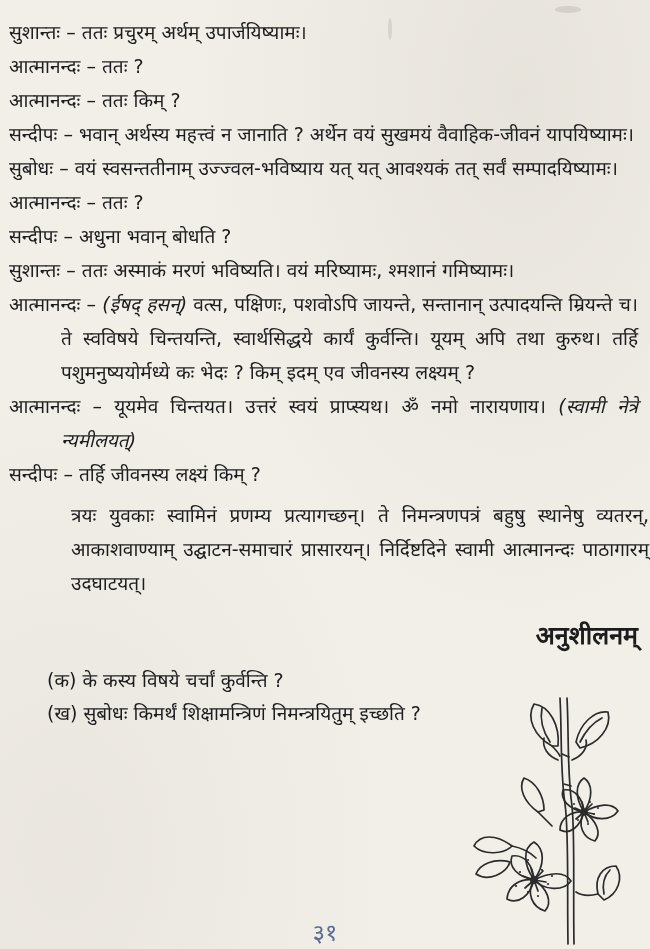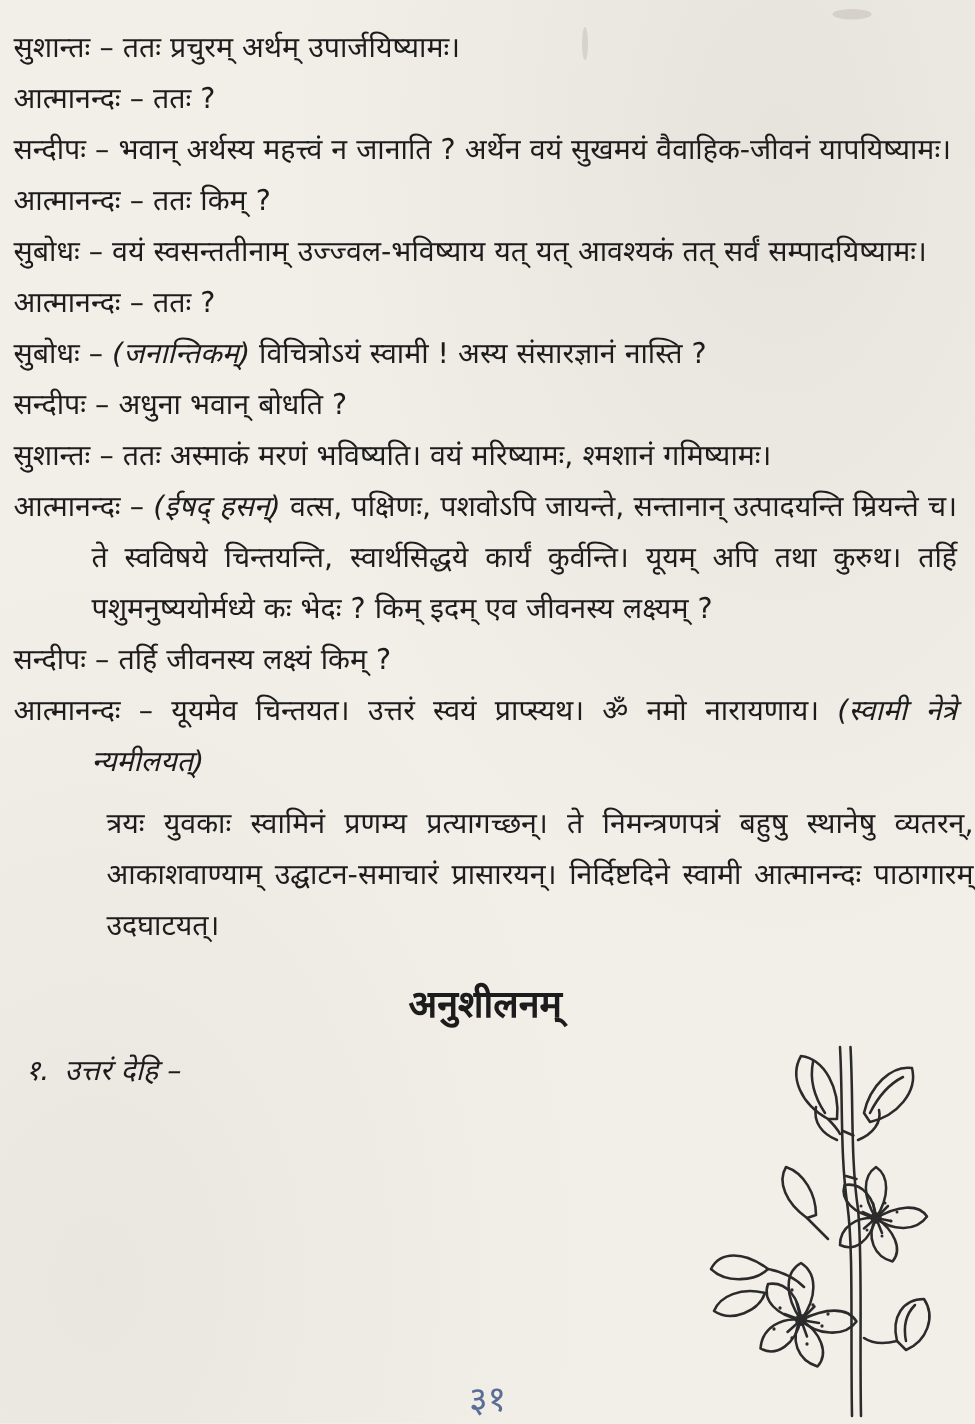--- a/index.html
+++ b/index.html
@@ -31,21 +31,21 @@
   .stage { font-style: italic; }
   .narration {
     margin: 7px 0 0 62px;
     width: 578px;
     font-size: 19px;
     line-height: 34px;
     text-align: justify;
   }
   .section-heading {
     margin: 21px 0 13px 0;
-    text-align: center;
+    text-align: right;
     font-size: 25px;
     line-height: 30px;
     font-weight: 700;
   }
   .q-head {
     font-size: 19px;
     line-height: 33px;
     font-style: italic;
     padding-left: 8px;
   }
@@ -78,40 +78,40 @@
   }
 </style>
 </head>
 <body>
 
 <div class="page">
 
   <div id="dialogue">
       <div class="dia-line"><span class="speaker">सुशान्तः</span><span class="dash"> – </span><span class="speech">ततः प्रचुरम् अर्थम् उपार्जयिष्यामः।</span></div>
       <div class="dia-line"><span class="speaker">आत्मानन्दः</span><span class="dash"> – </span><span class="speech">ततः ?</span></div>
+      <div class="dia-line"><span class="speaker">आत्मानन्दः</span><span class="dash"> – </span><span class="speech">ततः किम् ?</span></div>
       <div class="dia-line"><span class="speaker">सन्दीपः</span><span class="dash"> – </span><span class="speech">भवान् अर्थस्य महत्त्वं न जानाति ? अर्थेन वयं सुखमयं वैवाहिक-जीवनं यापयिष्यामः।</span></div>
-      <div class="dia-line"><span class="speaker">आत्मानन्दः</span><span class="dash"> – </span><span class="speech">ततः किम् ?</span></div>
       <div class="dia-line"><span class="speaker">सुबोधः</span><span class="dash"> – </span><span class="speech">वयं स्वसन्ततीनाम् उज्ज्वल-भविष्याय यत् यत् आवश्यकं तत् सर्वं सम्पादयिष्यामः।</span></div>
       <div class="dia-line"><span class="speaker">आत्मानन्दः</span><span class="dash"> – </span><span class="speech">ततः ?</span></div>
-      <div class="dia-line"><span class="speaker">सुबोधः</span><span class="dash"> – </span><span class="stage">(जनान्तिकम्)</span> <span class="speech">विचित्रोऽयं स्वामी ! अस्य संसारज्ञानं नास्ति ?</span></div>
       <div class="dia-line"><span class="speaker">सन्दीपः</span><span class="dash"> – </span><span class="speech">अधुना भवान् बोधति ?</span></div>
       <div class="dia-line"><span class="speaker">सुशान्तः</span><span class="dash"> – </span><span class="speech">ततः अस्माकं मरणं भविष्यति। वयं मरिष्यामः, श्मशानं गमिष्यामः।</span></div>
       <div class="dia-line"><span class="speaker">आत्मानन्दः</span><span class="dash"> – </span><span class="stage">(ईषद् हसन्)</span> <span class="speech">वत्स, पक्षिणः, पशवोऽपि जायन्ते, सन्तानान् उत्पादयन्ति म्रियन्ते च। ते स्वविषये चिन्तयन्ति, स्वार्थसिद्धये कार्यं कुर्वन्ति। यूयम् अपि तथा कुरुथ। तर्हि पशुमनुष्ययोर्मध्ये कः भेदः ? किम् इदम् एव जीवनस्य लक्ष्यम् ?</span></div>
+      <div class="dia-line"><span class="speaker">आत्मानन्दः</span><span class="dash"> – </span><span class="speech">यूयमेव चिन्तयत। उत्तरं स्वयं प्राप्स्यथ। ॐ नमो नारायणाय।</span> <span class="stage">(स्वामी नेत्रे न्यमीलयत्)</span></div>
       <div class="dia-line"><span class="speaker">सन्दीपः</span><span class="dash"> – </span><span class="speech">तर्हि जीवनस्य लक्ष्यं किम् ?</span></div>
-      <div class="dia-line"><span class="speaker">आत्मानन्दः</span><span class="dash"> – </span><span class="speech">यूयमेव चिन्तयत। उत्तरं स्वयं प्राप्स्यथ। ॐ नमो नारायणाय।</span> <span class="stage">(स्वामी नेत्रे न्यमीलयत्)</span></div>
     </div>
 
   <p class="narration">त्रयः युवकाः स्वामिनं प्रणम्य प्रत्यागच्छन्। ते निमन्त्रणपत्रं बहुषु स्थानेषु व्यतरन्, आकाशवाण्याम् उद्घाटन-समाचारं प्रासारयन्। निर्दिष्टदिने स्वामी आत्मानन्दः पाठागारम् उदघाटयत्।</p>
 
   <h2 class="section-heading">अनुशीलनम्</h2>
 
-  <div class="q-head">
-    <span class="q-num">१.</span><span>उत्तरं देहि –</span>
-  </div>
 
+  <div id="sub-questions">
+      <div class="q-sub"><span class="q-label">(क)</span><span>के कस्य विषये चर्चां कुर्वन्ति ?</span></div>
+      <div class="q-sub"><span class="q-label">(ख)</span><span>सुबोधः किमर्थं शिक्षामन्त्रिणं निमन्त्रयितुम् इच्छति ?</span></div>
+    </div>
 
   <div class="page-number">३१</div>
 
   <div class="smudge" style="left:555px;top:6px;width:26px;height:7px;"></div>
   <div class="smudge" style="left:388px;top:18px;width:4px;height:22px;"></div>
 
   <svg class="flower" viewBox="0 0 172 252">
     <g stroke="#2b2b2b" fill="none" stroke-width="1.7" stroke-linecap="round" stroke-linejoin="round">
 
       <path d="M88 4 C 90 40 88 76 93 110 C 97 140 95 190 96 250"></path>

